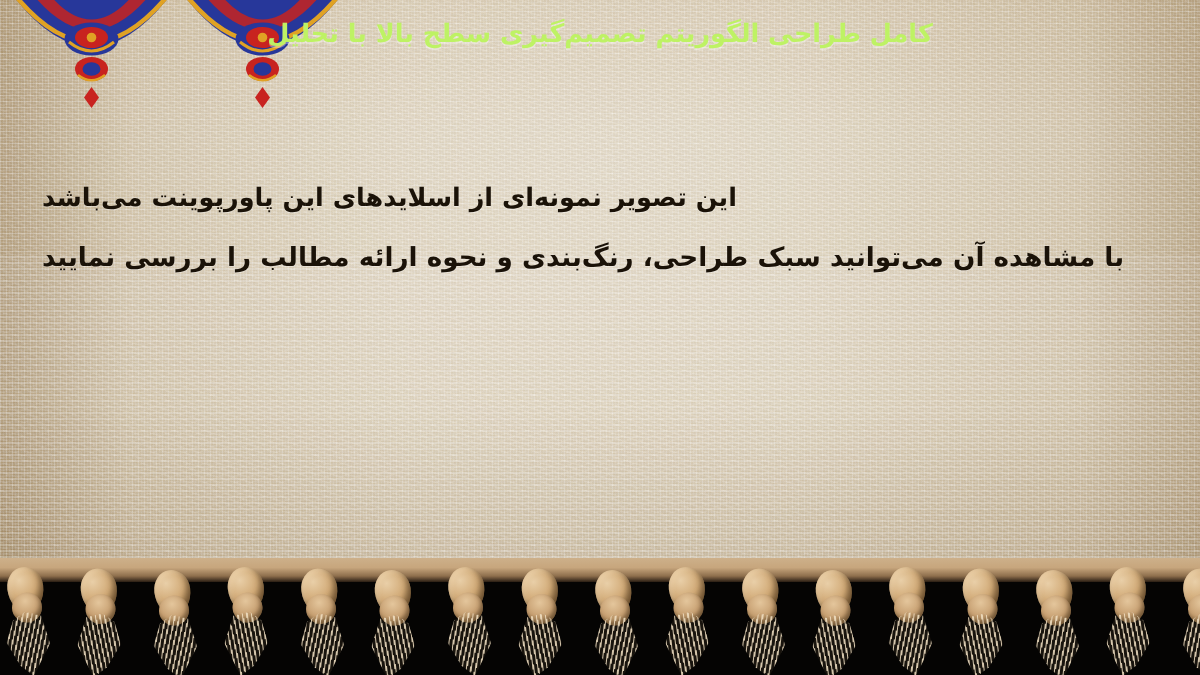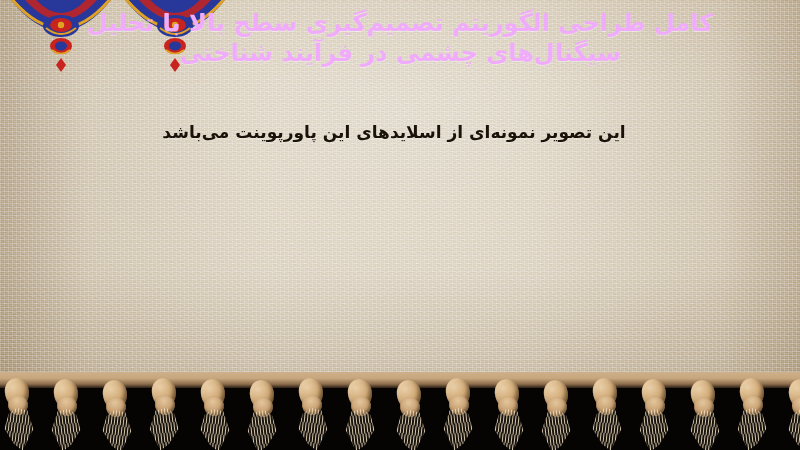--- a/index.html
+++ b/index.html
@@ -47,35 +47,35 @@
   .orn{position:absolute;top:-46px;}
   .orn.left{left:6px;}
   .orn.right{left:120px;}
   .orn svg{display:block;}
 
   
   .title{
     position:absolute;
     top:8px;left:0;right:0;
     text-align:center;
-    color:#f0abfc;
+    color:#bef264;
     font-weight:bold;
-    font-size:24px;
+    font-size:17px;
     line-height:30px;
     letter-spacing:0;
     direction:rtl;
     text-shadow:0 1px 0 rgba(255,255,255,0.35);
     padding:0 40px;
   }
   .title .l2{display:block;}
 
   .body{
     position:absolute;
     top:112px;left:0;right:12px;
-    text-align:center;
+    text-align:left;
     direction:rtl;
     color:#1a1208;
     font-weight:bold;
     font-size:17.5px;
     line-height:40px;
     text-shadow:0 1px 0 rgba(255,255,255,0.30);
     padding:0 28px;
   }
   .body p{margin:0;white-space:nowrap;}
   .body p.first{font-size:17px;}
@@ -188,25 +188,25 @@
         <ellipse cx="55" cy="88" rx="11" ry="8" fill="#c8231f"></ellipse>
         <ellipse cx="55" cy="88" rx="6" ry="4.5" fill="#27379a"></ellipse>
         <path d="M46 92 q9 7 18 0" stroke="#e0a224" stroke-width="1.6" fill="none"></path>
         <path d="M55 100 l5 7 l-5 7 l-5 -7 Z" fill="#c8231f"></path>
       </g>
     </svg>
   </div>
 
   <div class="title">
     <span class="l1">کامل طراحی الگوریتم تصمیم‌گیری سطح بالا با تحلیل</span>
-    <span class="l2">سیگنال‌های چشمی در فرآیند شناختی</span>
   </div>
 
   <div class="body">
     <p class="first">این تصویر نمونه‌ای از اسلایدهای این پاورپوینت می‌باشد</p>
+    <p>با مشاهده آن می‌توانید سبک طراحی، رنگ‌بندی و نحوه ارائه مطالب را بررسی نمایید</p>
   </div>
 
   <div class="fringe-band">
     <div class="fringe-top"></div>
     <div id="tassels">
         <div class="tassel" style="left: -4px; top: 6px;">
           <div class="knot"></div>
           <div class="knot2"></div>
           <div class="strands"></div>
         </div>

